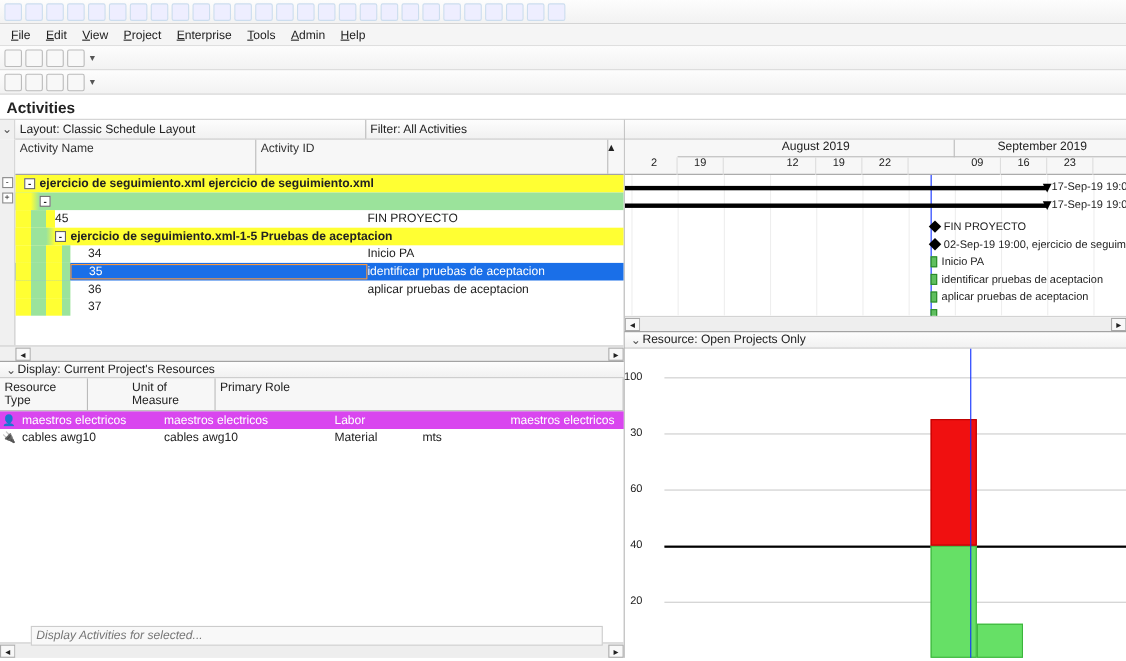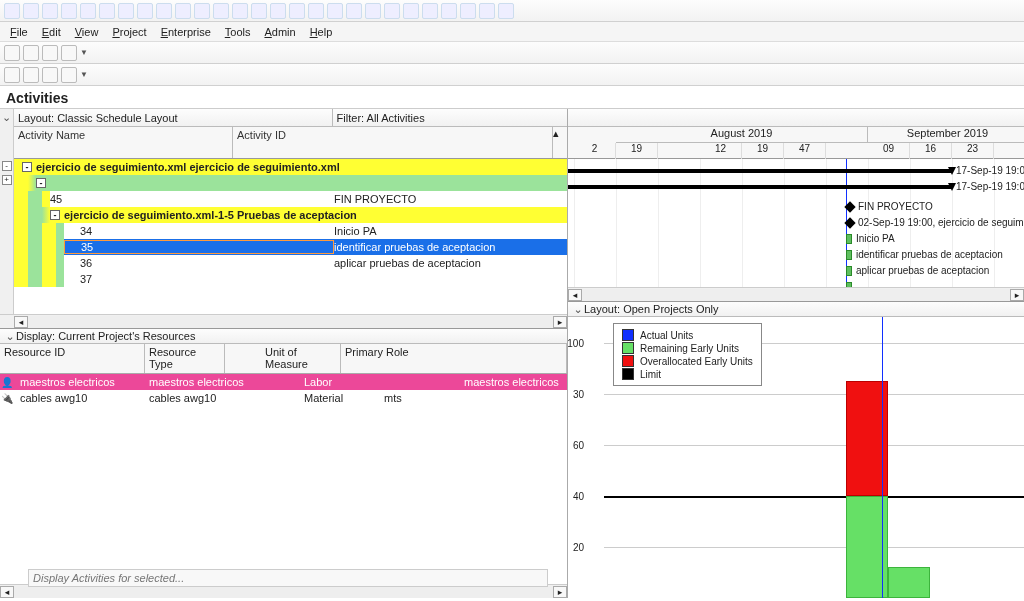--- a/index.html
+++ b/index.html
@@ -212,28 +212,27 @@
         <div class="track"></div>
         <div class="arrow">▸</div>
     </div>
 
     <div class="bottom-disp-bar">
       <span class="chev">⌄</span>
       <span>Display: Current Project's Resources</span>
     </div>
 
     <div class="res-head">
-      <div class="col" style="width:145px;">Resource ID</div>
       <div class="col" style="width:80px;">Resource Type</div>
       <div class="col" style="width:80px;margin-left:36px;">Unit of Measure</div>
       <div class="col" style="flex:1;">Primary Role</div>
     </div>
 
     <div class="res-rows" id="res-rows" style="flex:0 0 210px;">
-        <div class="rrow" style="background: #ec4899; color: rgb(255, 255, 255);">
+        <div class="rrow" style="background: #d946ef; color: rgb(255, 255, 255);">
           <div style="width: 16px; text-align: center; font-size: 10px;">👤</div>
           <div class="cell" style="width: 129px;">maestros electricos</div>
           <div class="cell" style="width: 155px;">maestros electricos</div>
           <div class="cell" style="width: 80px;">Labor</div>
           <div class="cell" style="width: 80px;"></div>
           <div class="cell" style="width: auto;">maestros electricos</div>
         </div>
         <div class="rrow">
           <div style="width: 16px; text-align: center; font-size: 10px;">🔌</div>
           <div class="cell" style="width: 129px;">cables awg10</div>
@@ -254,21 +253,21 @@
 
     <div style="height:18px;border-bottom:1px solid #bbb;background:linear-gradient(#fdfdfd,#f1f1f1);"></div>
     <div class="timeline-head" id="timeline-head">
         <div class="month" style="left: 48px; width: 252px; border-right: 1px solid rgb(187, 187, 187);">August 2019</div>
         <div class="month" style="left: 300px; width: 160px; border-right: 1px solid rgb(187, 187, 187);">September 2019</div>
         <div class="day" style="left: 6px;">2</div>
         <div class="day" style="left: 48px;">19</div>
         <div class="day" style="left: 90px; margin-top: 30px;">05</div>
         <div class="day" style="left: 132px;">12</div>
         <div class="day" style="left: 174px;">19</div>
-        <div class="day" style="left: 216px;">47</div>
+        <div class="day" style="left: 216px;">22</div>
         <div class="day" style="left: 258px; margin-top: 38px;">02</div>
         <div class="day" style="left: 300px;">09</div>
         <div class="day" style="left: 342px;">16</div>
         <div class="day" style="left: 384px;">23</div>
       </div>
     <div class="gantt-body" id="gantt-body" style="flex:0 0 128px;">
         <div class="vl" style="left: 6px;"></div>
         <div class="vl" style="left: 48px;"></div>
         <div class="vl" style="left: 90px;"></div>
         <div class="vl" style="left: 132px;"></div>
@@ -294,21 +293,21 @@
         <div class="evt" style="top: 122px; left: 278px;"><span class="tick"></span><span></span></div>
       </div>
     <div class="hscroll">
       <div class="arrow">◂</div>
         <div class="track"></div>
         <div class="arrow">▸</div>
     </div>
 
     <div class="bottom-disp-bar">
       <span class="chev">⌄</span>
-      <span>Layout: Open Projects Only</span>
+      <span>Resource: Open Projects Only</span>
     </div>
 
     <div class="chart-panel" id="chart-panel">
         <div class="yaxis">
           <div class="yt" style="top: 229.909px;">20</div>
           <div class="yt" style="top: 178.818px;">40</div>
           <div class="yt" style="top: 127.727px;">60</div>
           <div class="yt" style="top: 76.6364px;">30</div>
           <div class="yt" style="top: 25.5455px;">100</div>
         </div>
@@ -317,37 +316,19 @@
           <div class="grid-h" style="top: 178.818px;"></div>
           <div class="grid-h" style="top: 127.727px;"></div>
           <div class="grid-h" style="top: 76.6364px;"></div>
           <div class="grid-h" style="top: 25.5455px;"></div>
           <div class="grid-h heavy" style="top: 178.818px; height: 2px;"></div>
           <div class="barv" style="left: 242px; width: 42px; top: 178.818px; height: 102.182px; background: rgb(102, 224, 102); border: 1px solid rgb(60, 180, 60);"></div>
           <div class="barv" style="left: 242px; width: 42px; top: 63.8636px; height: 114.955px; background: rgb(240, 16, 16); border: 1px solid rgb(187, 0, 0);"></div>
           <div class="barv" style="left: 284px; width: 42px; top: 250.345px; height: 30.6545px; background: rgb(102, 224, 102); border: 1px solid rgb(60, 180, 60);"></div>
           <div style="position: absolute; left: 278px; top: 0px; bottom: 0px; width: 1px; background: rgb(16, 48, 255);"></div>
         </div>
-        <div class="legend">
-          <div class="row">
-            <span class="sw" style="background: rgb(16, 48, 255);"></span>
-            <span>Actual Units</span>
-          </div>
-          <div class="row">
-            <span class="sw" style="background: rgb(102, 224, 102);"></span>
-            <span>Remaining Early Units</span>
-          </div>
-          <div class="row">
-            <span class="sw" style="background: rgb(240, 16, 16);"></span>
-            <span>Overallocated Early Units</span>
-          </div>
-          <div class="row">
-            <span class="sw" style="background: rgb(0, 0, 0);"></span>
-            <span>Limit</span>
-          </div>
-        </div>
       </div>
   </div>
 </div>
 
 <div class="footer-input">
   <input type="text" placeholder="Display Activities for selected..." style="">
 </div>
 
 </body></html>

